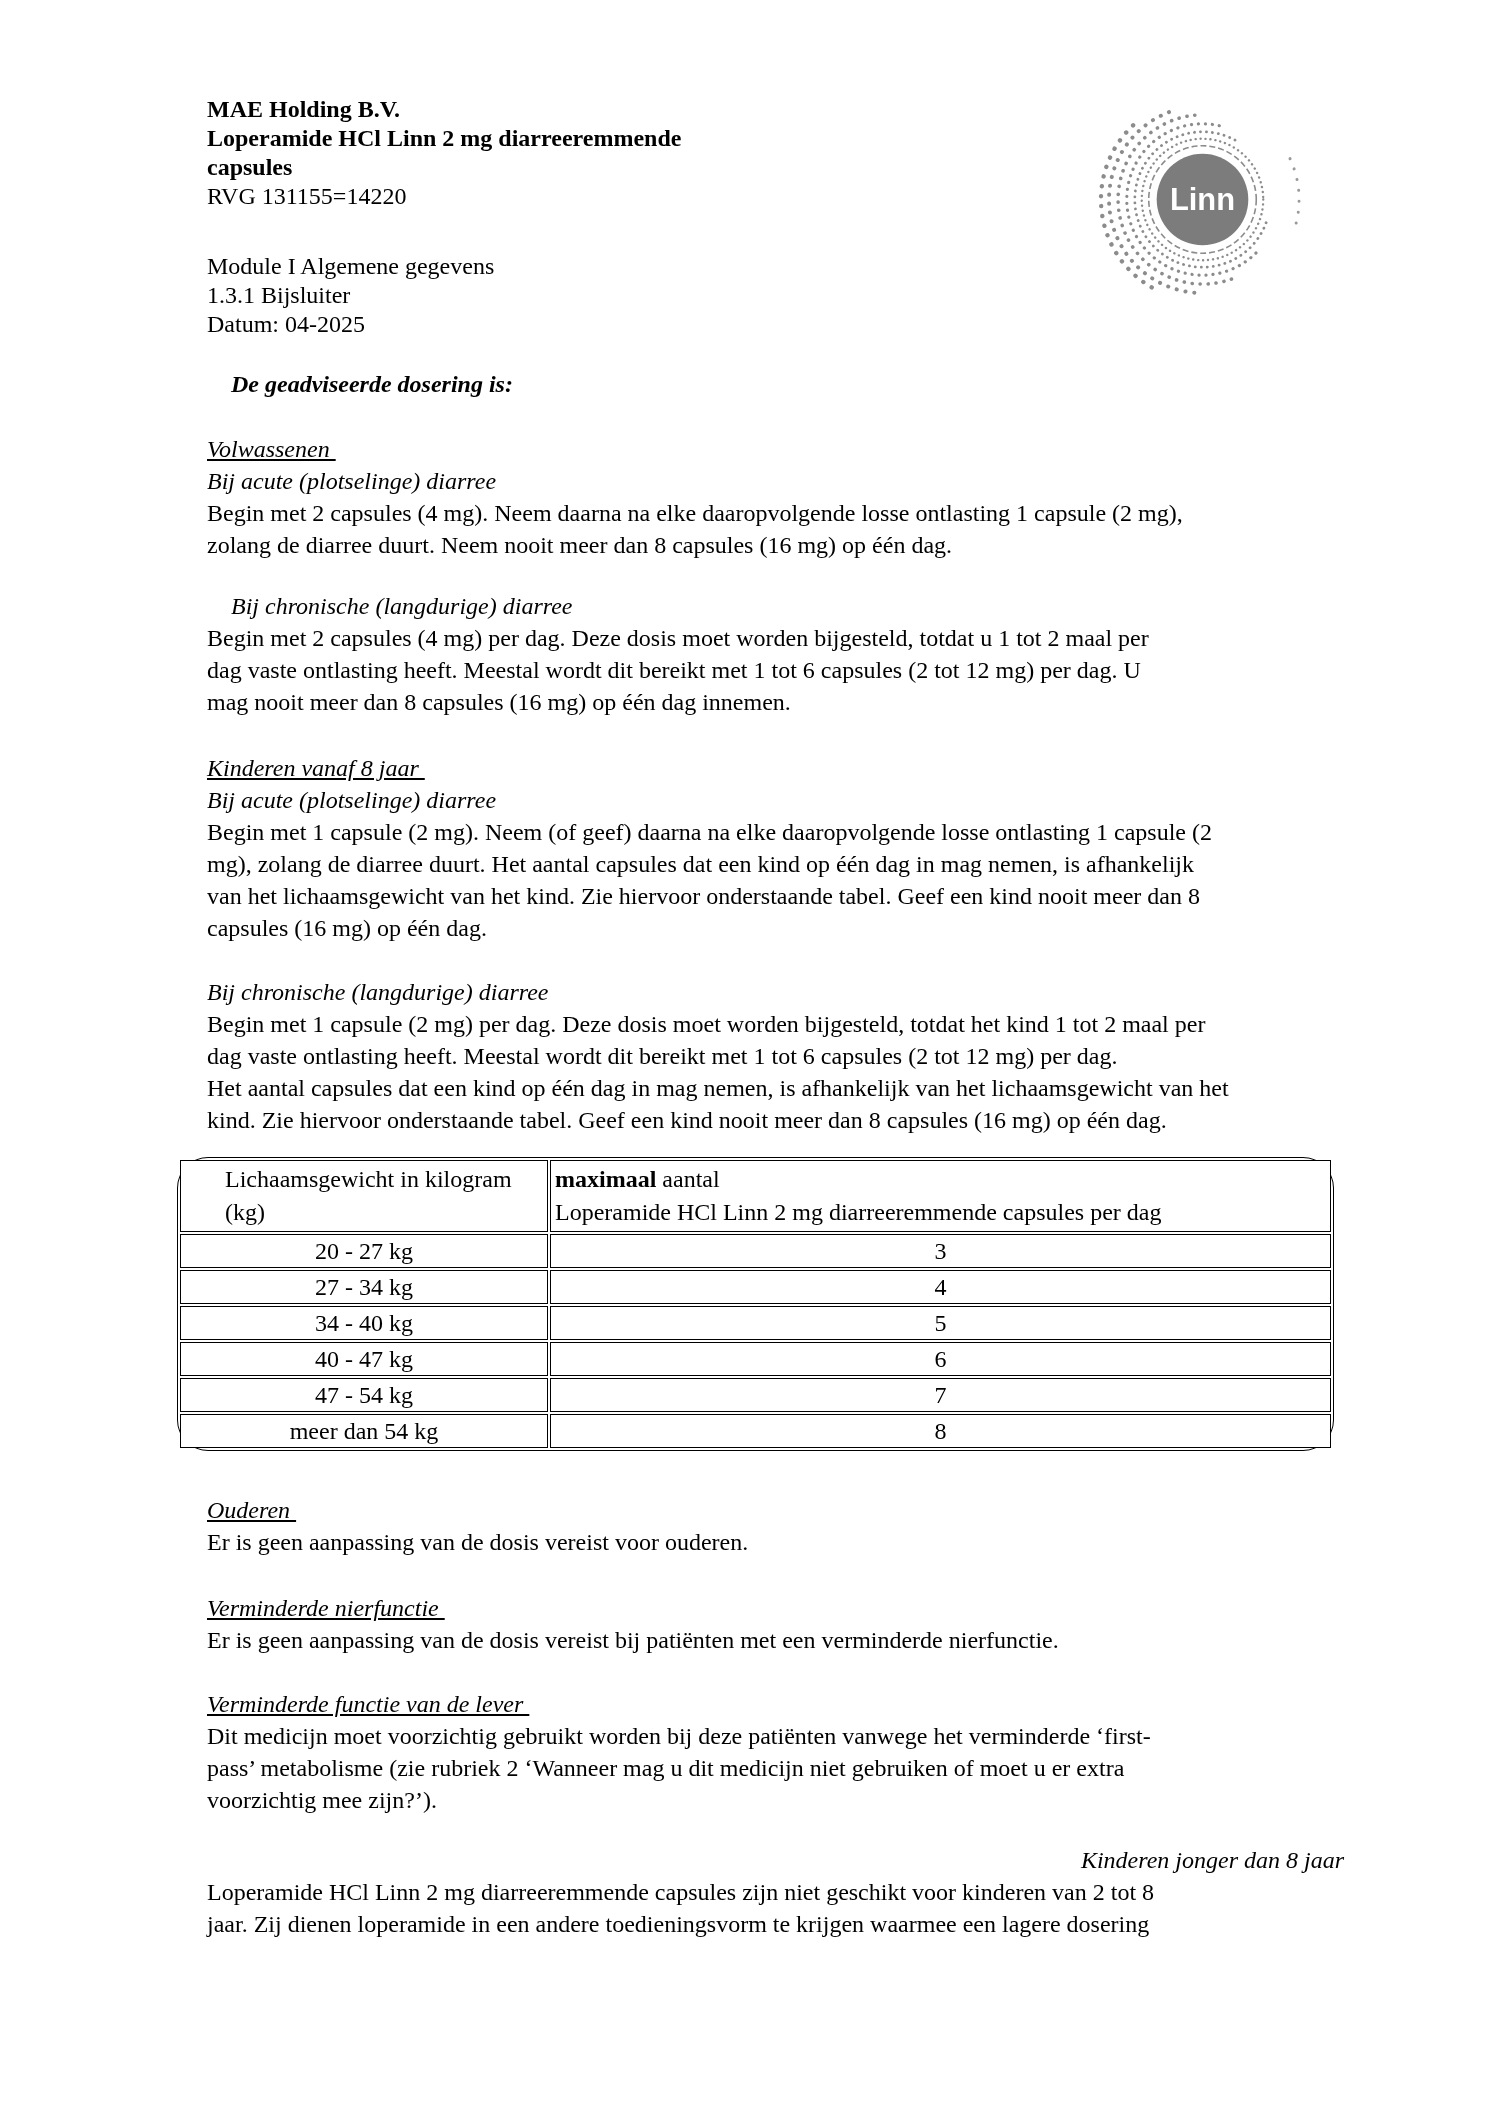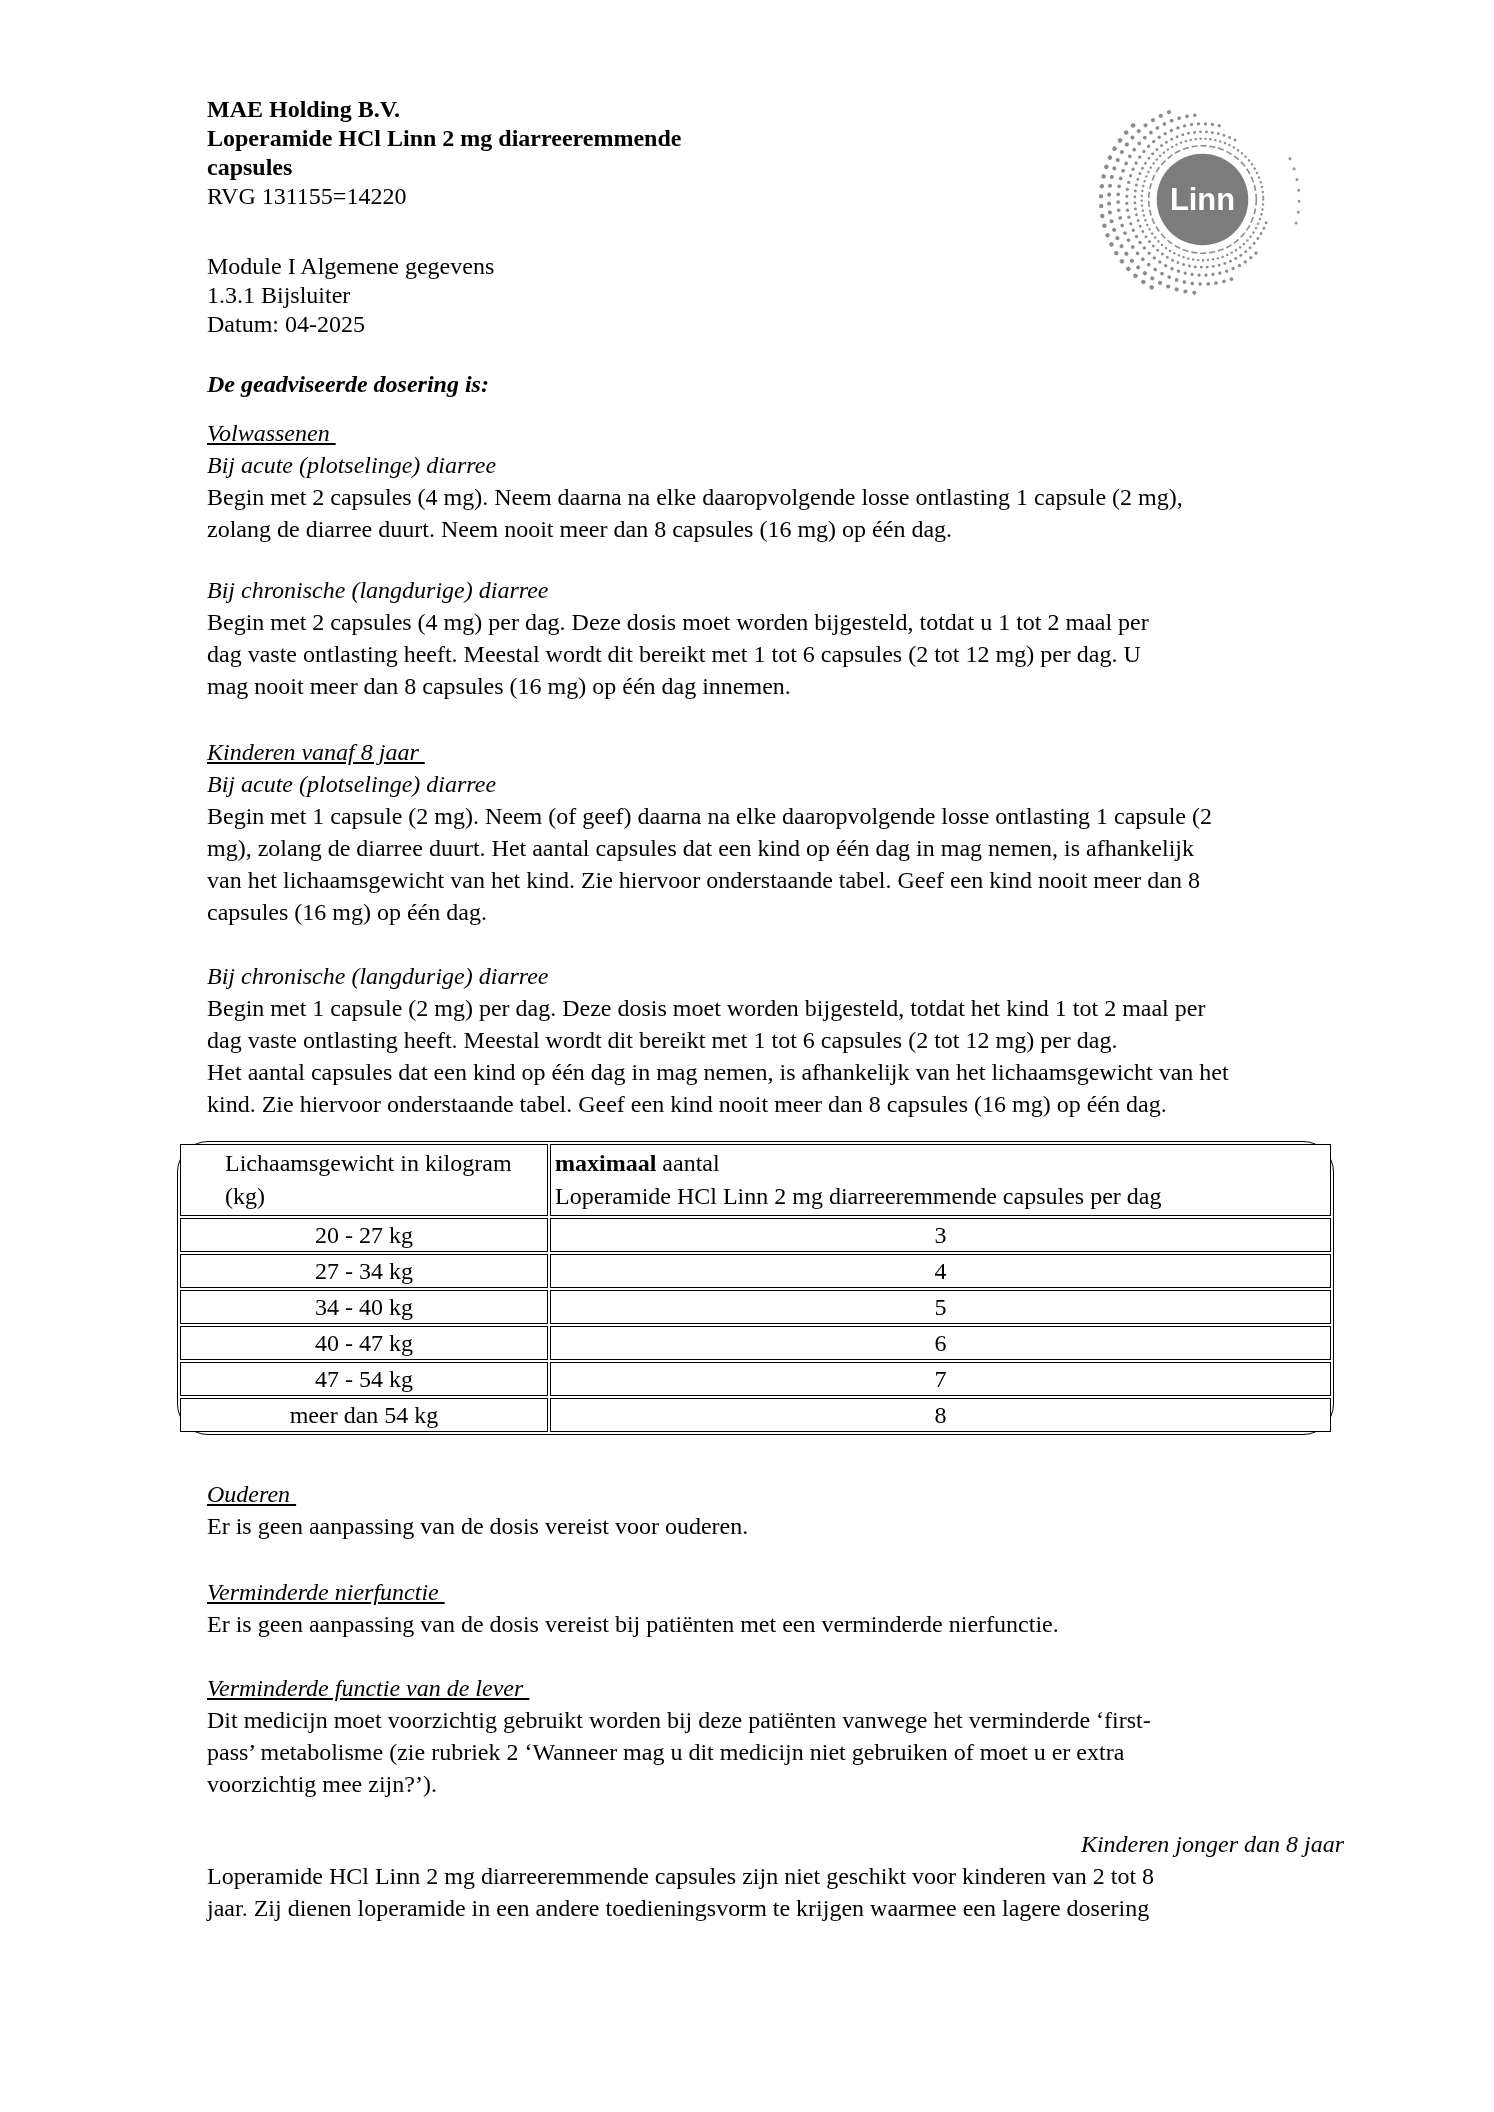--- a/index.html
+++ b/index.html
@@ -24,23 +24,23 @@
     font-size:24px;
     line-height:32px;
   }
   .para { white-space:pre-line; width:1180px; }
   .intro-heading { font-weight:bold; font-style:italic; }
   .section-heading { font-style:italic; text-decoration:underline; }
   .subheading { font-style:italic; }
   .gap-module { margin-top:41px; }
   .mt21 { margin-top:21px;border-radius:31px; }
   .mt28 { margin-top:28px;text-align:right; }
-  .mt29 { margin-top:29px; }
+  .mt29 { margin-top:29px;margin-left:24px; }
   .mt32 { margin-top:32px; }
-  .mt33 { margin-top:17px; }
+  .mt33 { margin-top:33px; }
   .mt34 { margin-top:34px; }
   .mt43 { margin-top:43px; }
   .doc-header { position:relative; }
   .logo {
     position:absolute;
     left:878px;   
     top:-13px;    
     width:235px;
     height:235px;
   }

